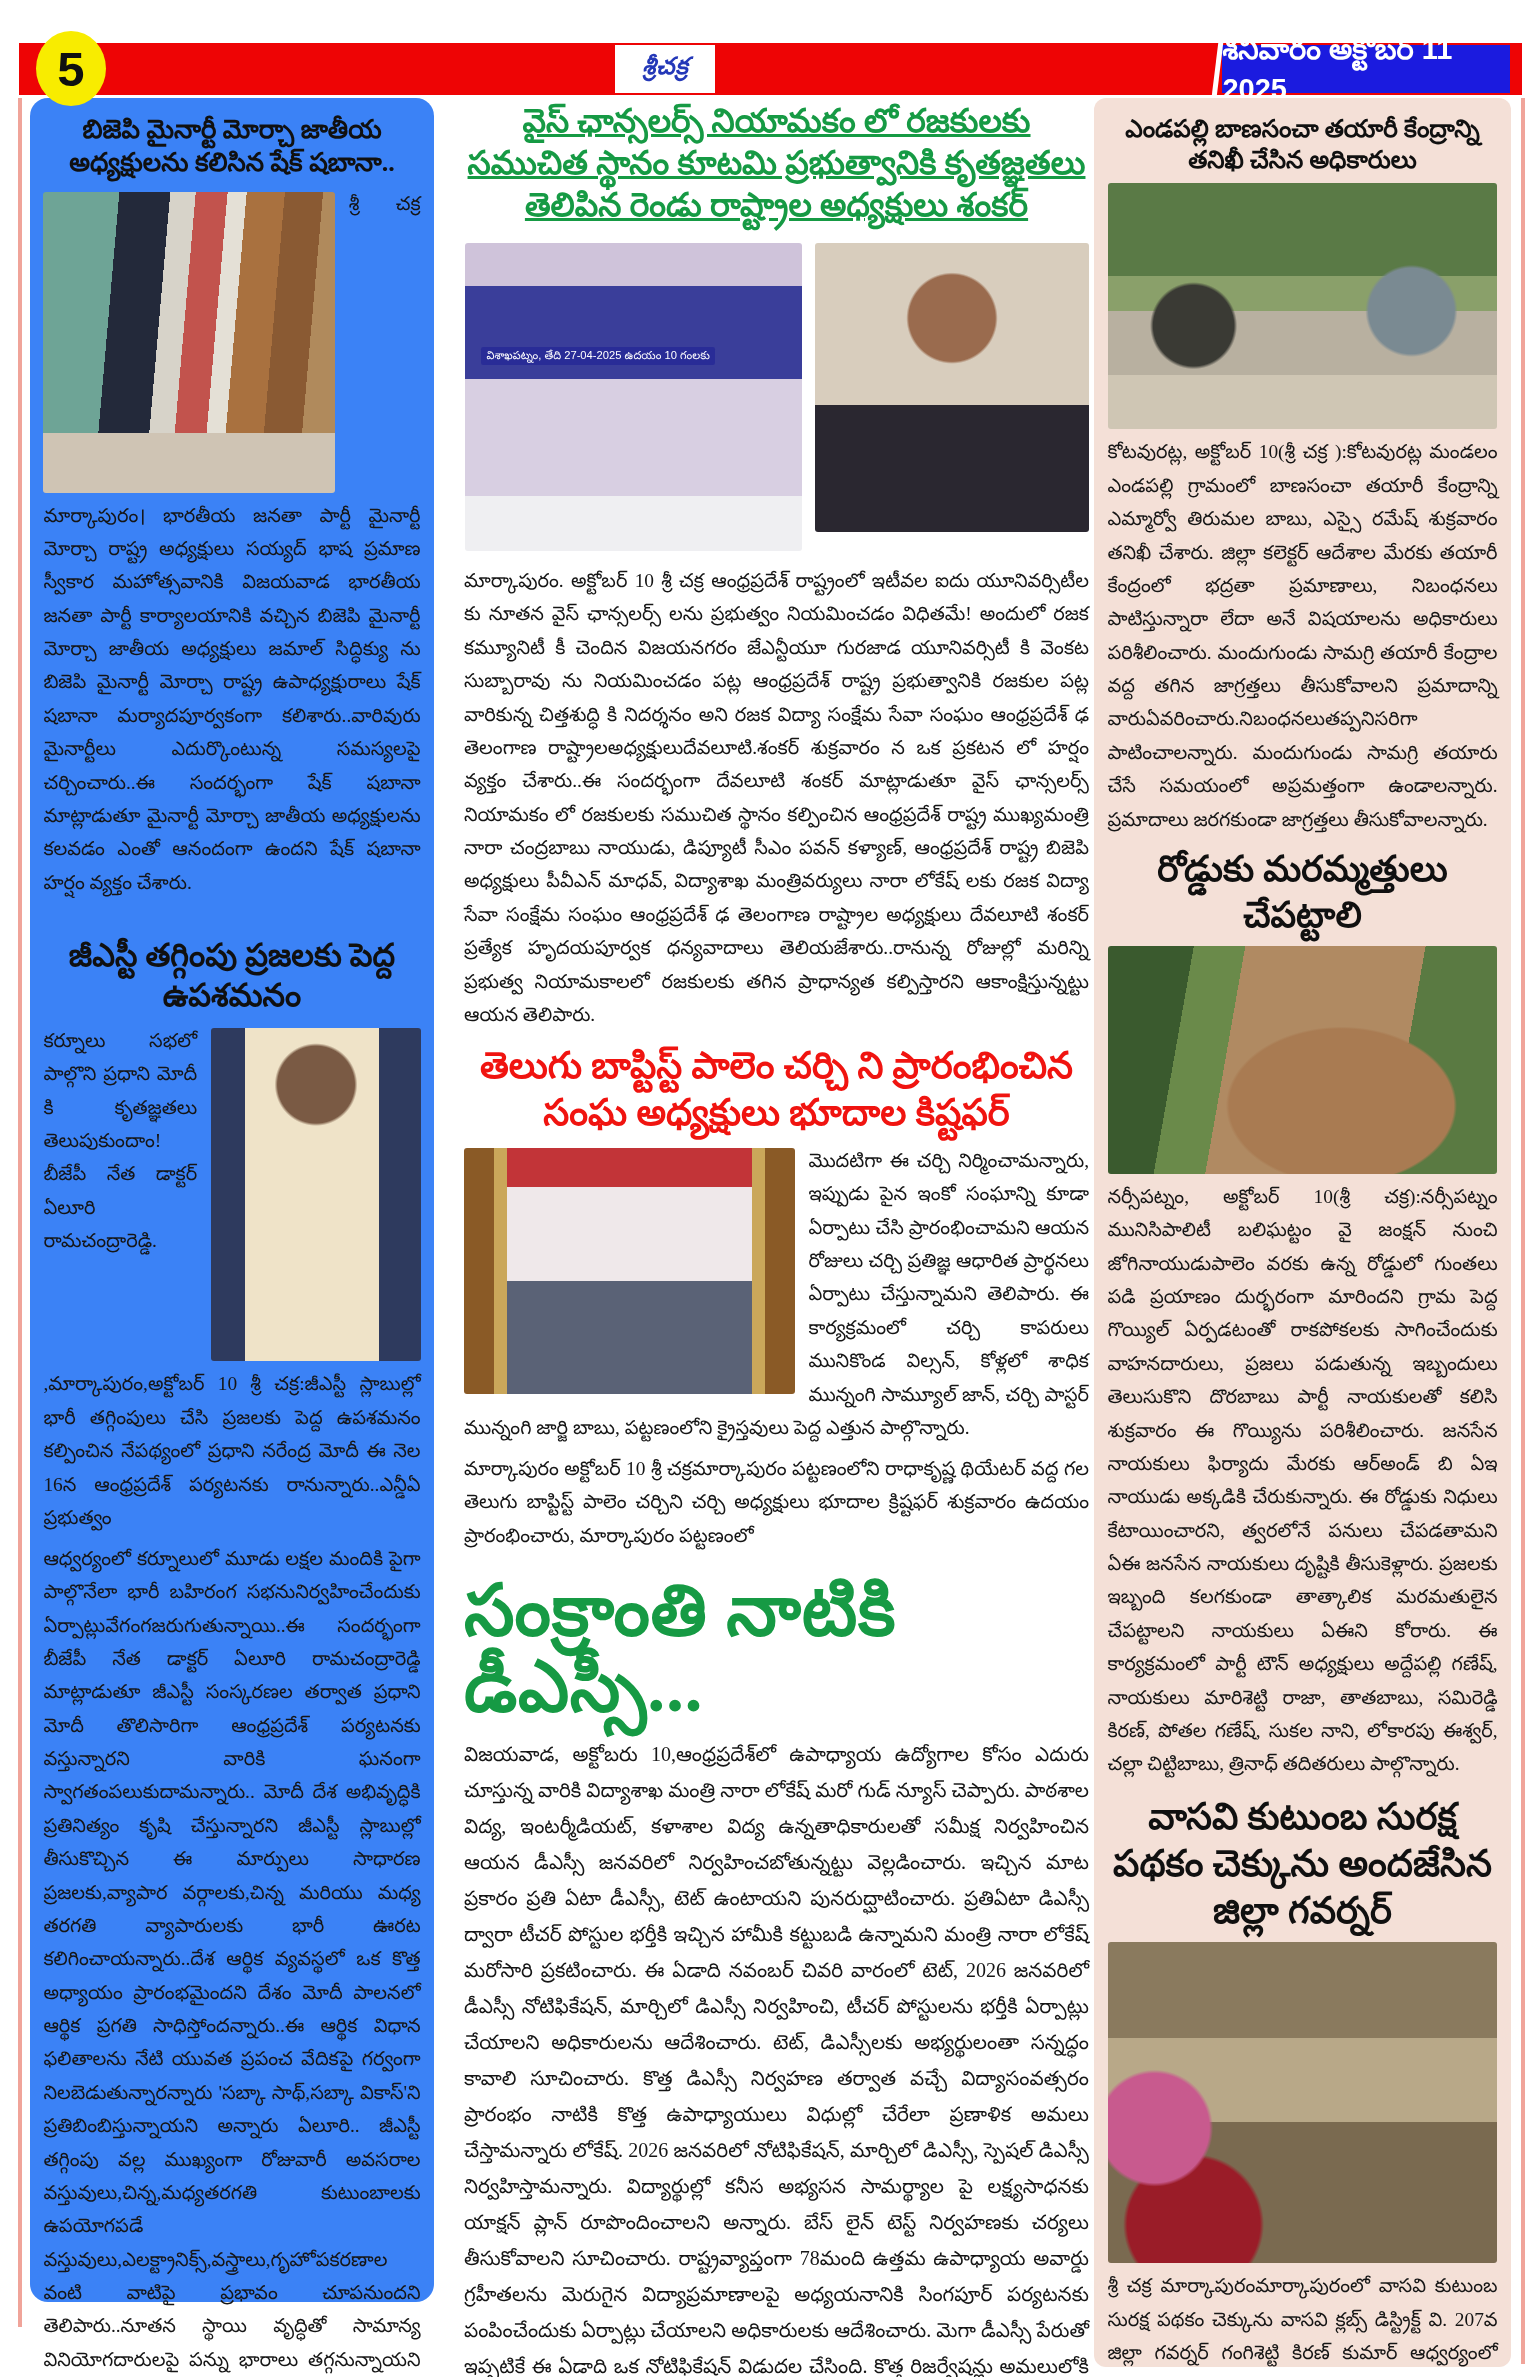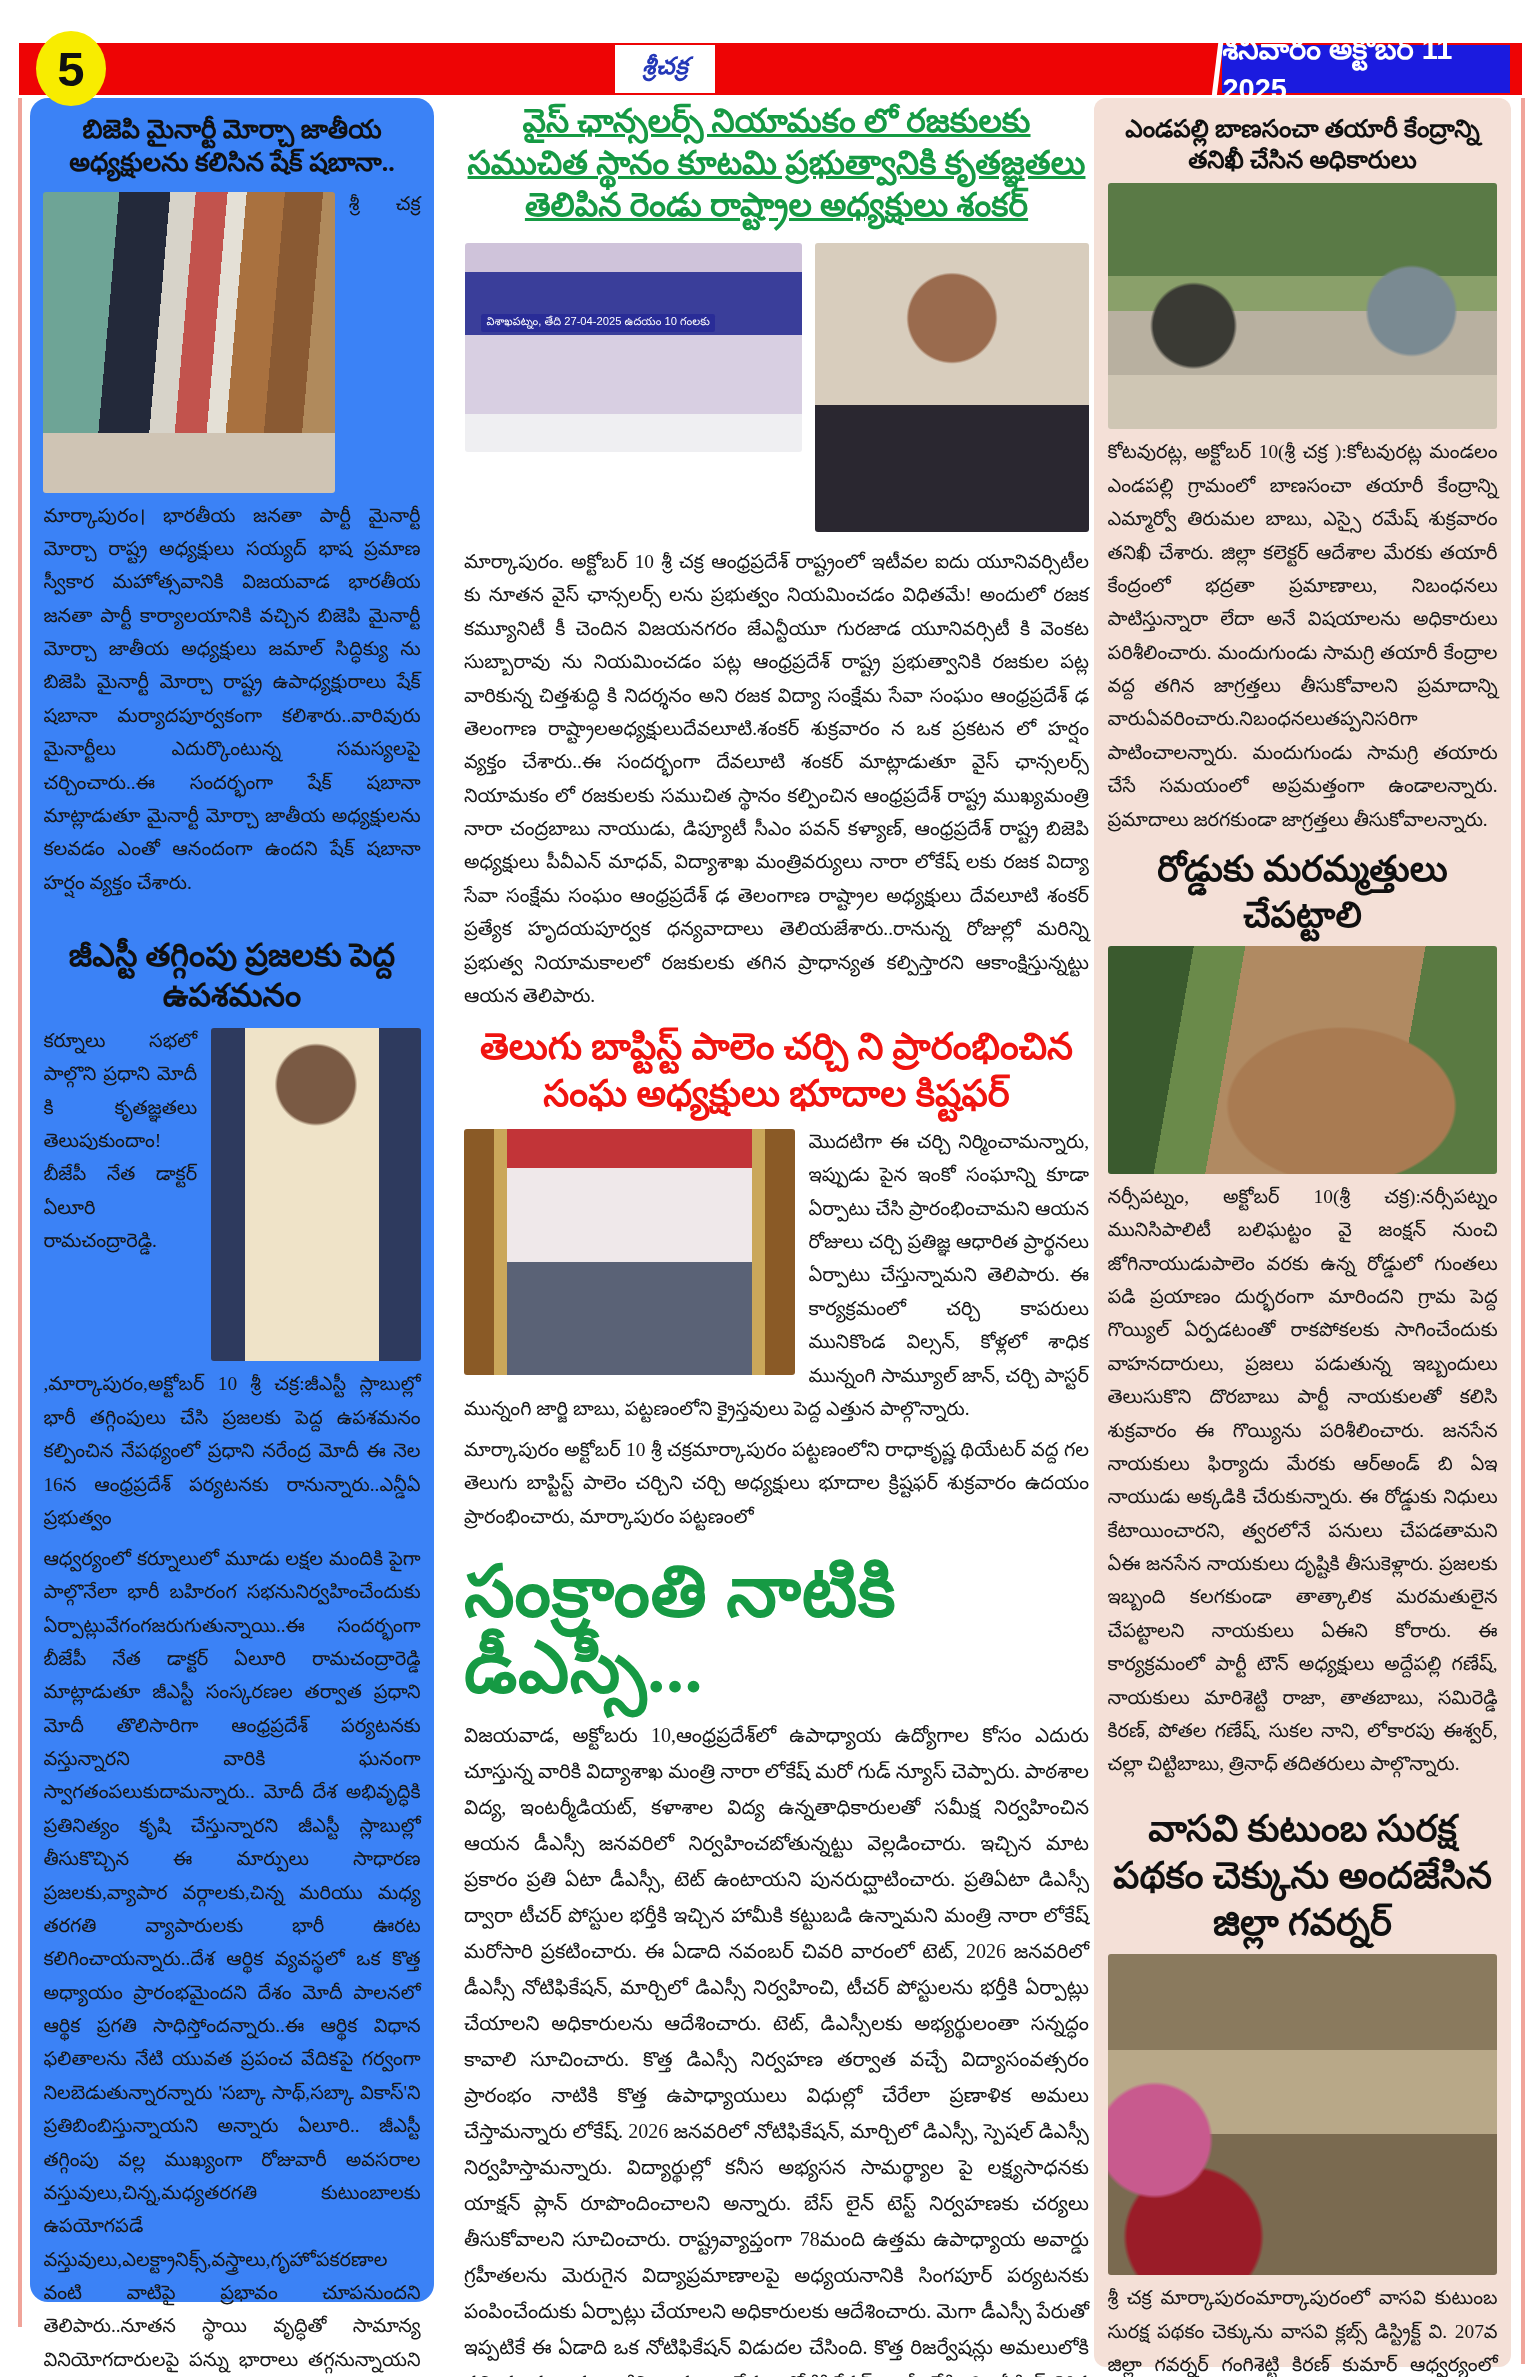--- a/index.html
+++ b/index.html
@@ -29,36 +29,36 @@
   .col3{left:1094px;width:417px;height:2269px;background:#f4e0d7;border-radius:12px;padding:9px 13.4px;}
   
   .hl{font-weight:bold;text-align:center;line-height:1.28;margin:6px 0 7.5px;color:#101010;}
   .hl-a1{font-size:26px;}
   .hl-a2{font-size:32px;margin-top:28px;}
   .hl-vc{font-size:33px;color:#169a44;margin:1.5px 0 10.4px;text-decoration:underline;}
   .hl-church{font-size:37px;color:#f01410;margin:10.4px 0 7.5px;}
   .hl-dsc{font-size:72px;color:#169a44;text-align:left;line-height:1.05;margin:15px 0 10.4px;letter-spacing:0.7px;}
   .hl3-a1{font-size:24.6px;}
   .hl3-a2{font-size:36px;margin-top:10.4px;}
-  .hl3-a3{font-size:37px;margin-top:24px;}
+  .hl3-a3{font-size:37px;margin-top:12px;}
   .body{font-size:19.4px;line-height:1.72;text-align:justify;margin:0 0 7.5px;}
   .body-lg{font-size:20px;line-height:1.8;}
   .clearfix::after{content:"";display:block;clear:both;}
   
   .ph{position:relative;border-radius:3px;margin:6px auto;background-color:#c8c2b8;overflow:hidden;}
   .ph.fl{float:left;margin:4.5px 13.4px 6px 0;}
   .ph.fr{float:right;margin:4.5px 0 6px 13.4px;}
   .ph-shabana{width:292px;height:301px;
     background:linear-gradient(180deg,rgba(0,0,0,0) 0 80%,#cfc4b4 80% 100%),
     linear-gradient(95deg,#6ea496 0 24%,#23293a 24% 40%,#d7d3c9 40% 48%,#c2534d 48% 58%,#e4e0d6 58% 64%,#a9713f 64% 76%,#8a5a33 76% 88%,#b08a5c 88% 100%);}
   .ph-reddy{width:210px;height:333px;
     background:radial-gradient(circle at 50% 17%,#7a5a44 0 13%,rgba(0,0,0,0) 14%),
     linear-gradient(90deg,#2e3a5e 0 16%,#efe3c8 16% 80%,#2e3a5e 80% 100%),
     linear-gradient(180deg,#f3f1ee 0 34%,#ece7df 34% 100%);}
-  .ph-vc-event{width:337px;height:209px;
+  .ph-vc-event{width:337px;height:308px;
     background:linear-gradient(180deg,rgba(0,0,0,0) 0 82%,#efeff2 82% 100%),
     linear-gradient(180deg,#cfc3da 0 14%,#3a3e9a 14% 44%,#d8cfe2 44% 100%);}
   .ph-shankar{width:274px;height:289px;
     background:radial-gradient(circle at 50% 26%,#9a6b4e 0 17%,rgba(0,0,0,0) 18%),
     linear-gradient(180deg,rgba(0,0,0,0) 0 56%,#2a2730 56% 100%),
     linear-gradient(180deg,#d8cdbd 0 60%,#c9bda9 100%);}
   .ph-church{width:331px;height:246px;
     background:linear-gradient(90deg,#8a5a26 0 9%,#caa75a 9% 13%,rgba(0,0,0,0) 13% 87%,#caa75a 87% 91%,#8a5a26 91% 100%),
     linear-gradient(180deg,#c23438 0 16%,#efe8ea 16% 54%,#5a6276 54% 100%);}
   .ph-fireworks{width:389px;height:246px;

